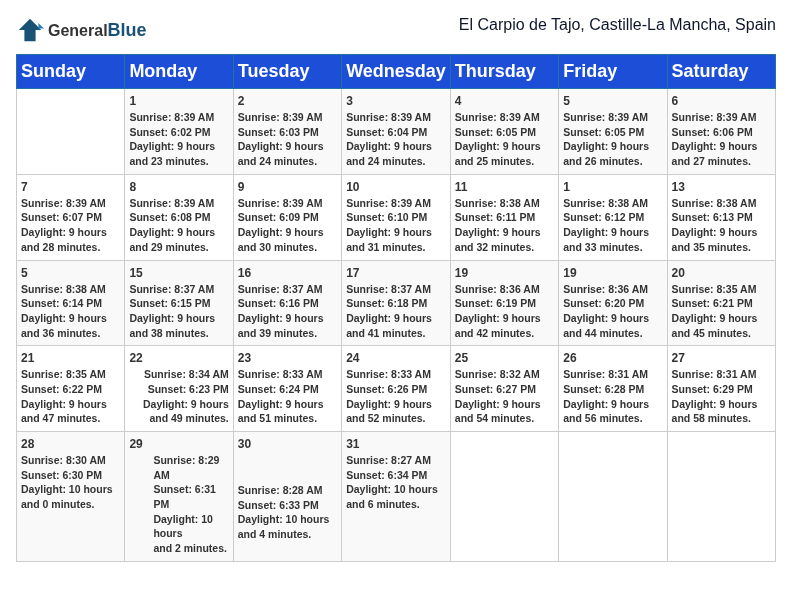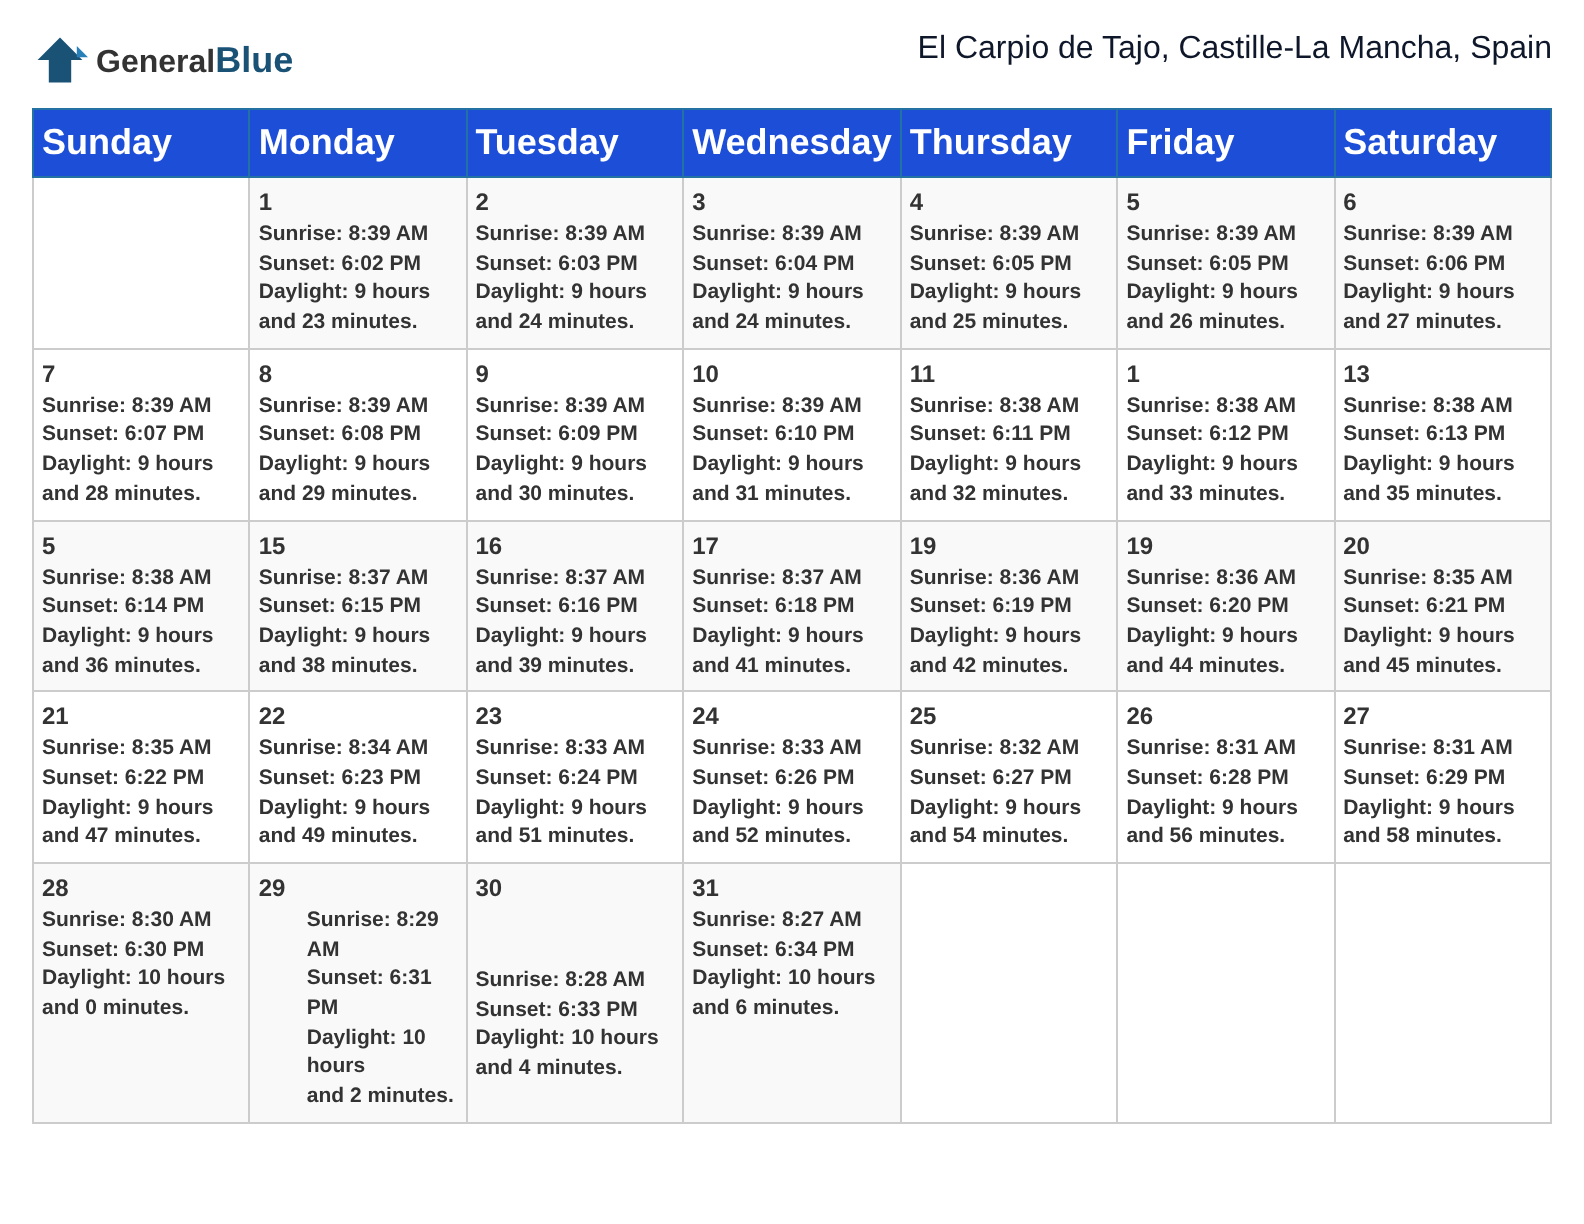--- a/index.html
+++ b/index.html
@@ -270,21 +270,21 @@
       <tr>
         <td>
           <span class="day-num">21</span>
           <div class="day-info" style="white-space: pre-line;">Sunrise: 8:35 AM
 Sunset: 6:22 PM
 Daylight: 9 hours
 and 47 minutes.</div>
         </td>
         <td>
           <span class="day-num">22</span>
-          <div class="day-info" style="white-space: pre-line;">Sunrise: 8:34 AM
+          <div class="day-info" style="white-space: pre-line; text-align: right;">Sunrise: 8:34 AM
 Sunset: 6:23 PM
 Daylight: 9 hours
 and 49 minutes.</div>
         </td>
         <td>
           <span class="day-num">23</span>
           <div class="day-info" style="white-space: pre-line;">Sunrise: 8:33 AM
 Sunset: 6:24 PM
 Daylight: 9 hours
 and 51 minutes.</div>

